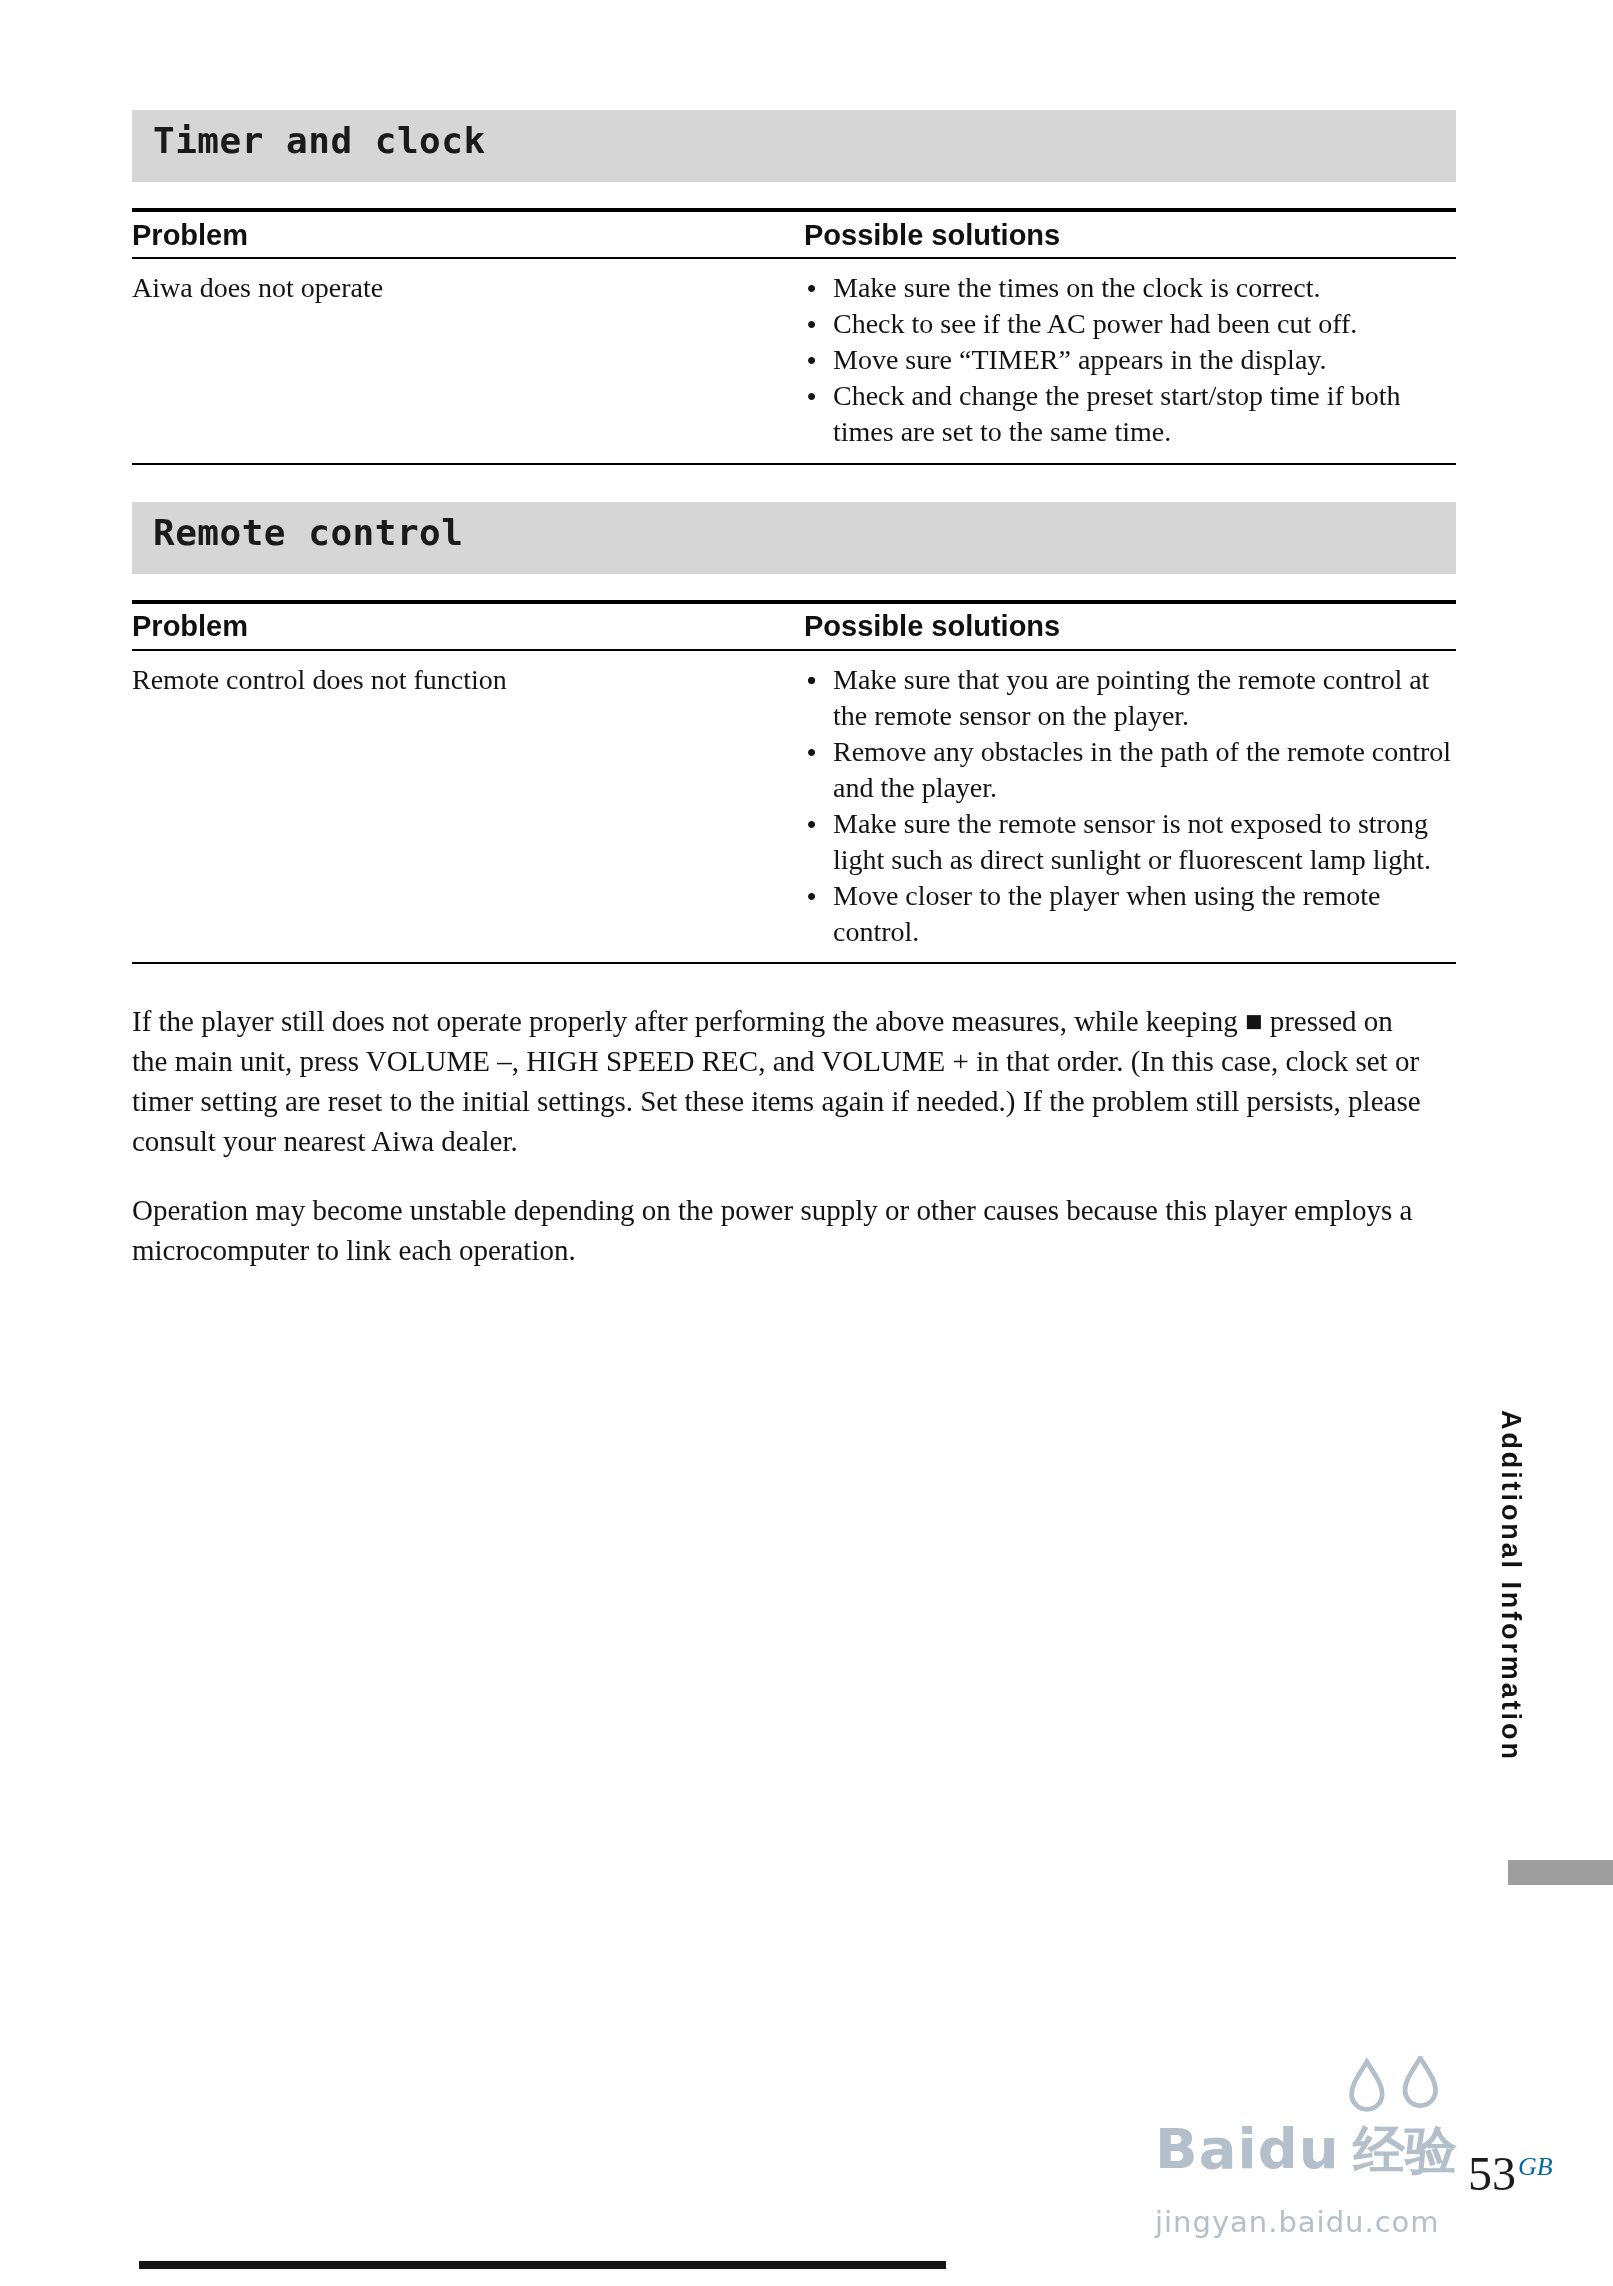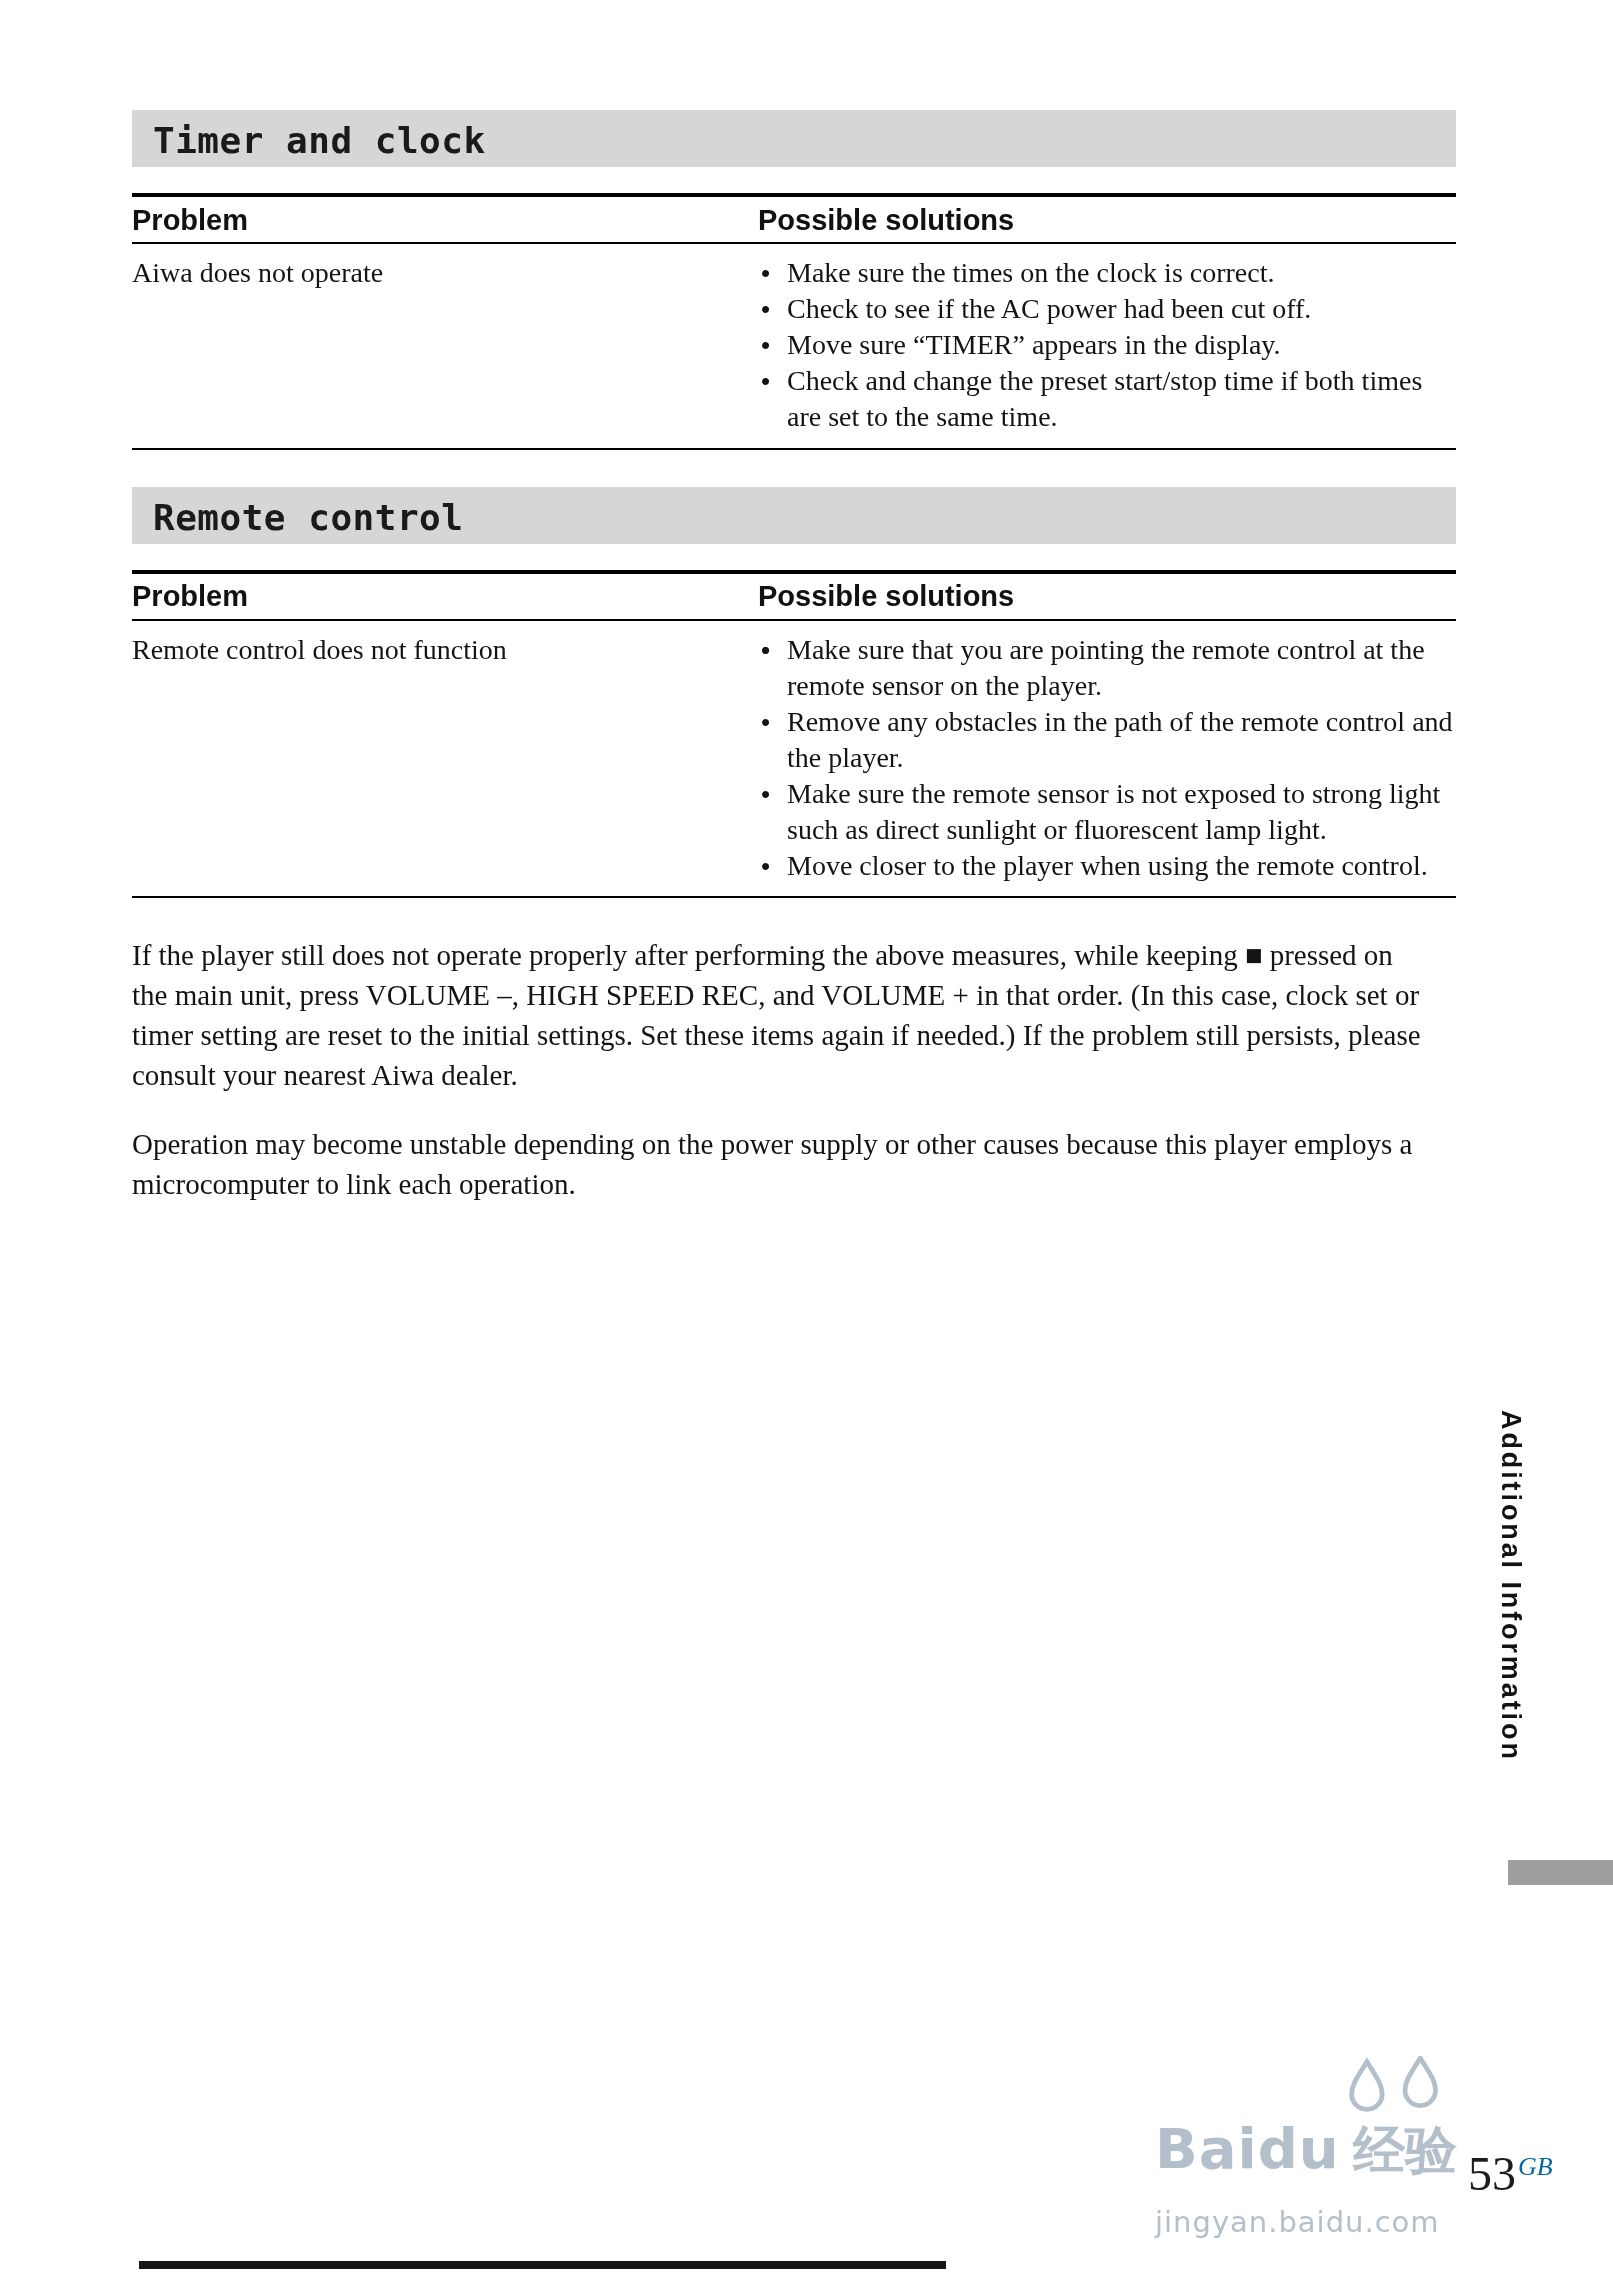--- a/index.html
+++ b/index.html
@@ -5,26 +5,26 @@
   * { margin:0; padding:0; box-sizing:border-box; }
   html,body { background:#ffffff; }
   .page {
     position:relative; width:1614px; height:2286px; background:#ffffff;
     font-family:"Liberation Serif", serif; color:var(--text,#141414); overflow:hidden;
   }
   .content { position:absolute; left:132px; top:110px; width:1324px; }
 
   .section { margin-bottom:37px; }
   .section-title {
-    height:57px; line-height:61px; background:var(--section-header-bg,#d6d6d6);
+    height:72px; line-height:61px; background:var(--section-header-bg,#d6d6d6);
     font-family:"DejaVu Sans Mono", monospace; font-weight:700; font-size:36px;
     padding-left:21px; letter-spacing:0.5px; color:#1a1a1a;
   }
   .trouble-table { margin-top:26px; border-top:4.8px solid #000; border-bottom:2.9px solid #000; }
-  .t-row { display:grid; grid-template-columns:626px 1fr; }
+  .t-row { display:grid; grid-template-columns:626px 1fr;gap:46px; }
   .t-head { border-bottom:2.9px solid #000; }
   .th {
     font-family:"Liberation Sans", sans-serif; font-weight:700; font-size:29px;
     padding:6.7px 0 5.8px 0; color:#111;
   }
   .t-body { padding:10.6px 0 12.5px 0; }
   .td { font-family:"Liberation Serif", serif; font-size:28px; line-height:36px; color:#141414; }
   ul.bullets { list-style:none; }
   .bullets li { position:relative; padding-left:29px; }
   .bullets .bullet {

